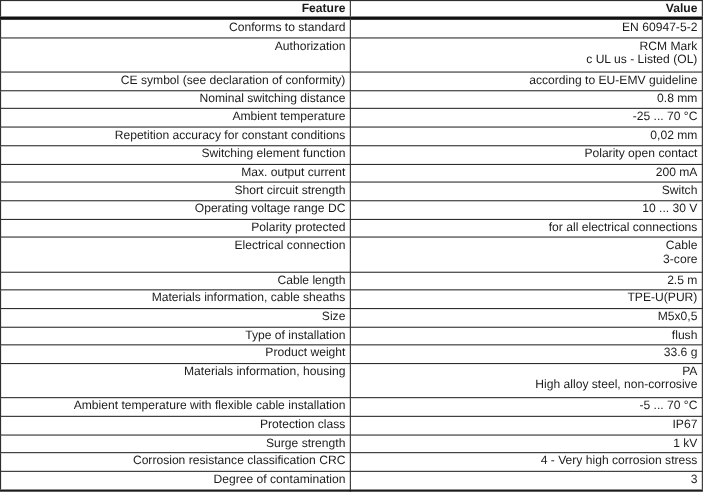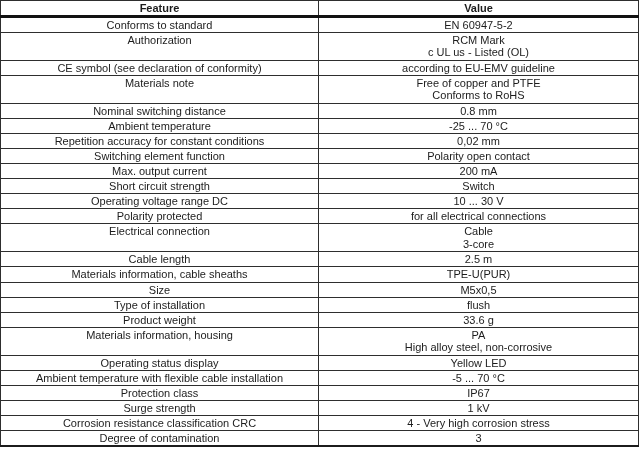--- a/index.html
+++ b/index.html
@@ -22,21 +22,21 @@
     height: 100%;
     border-collapse: collapse;
     table-layout: fixed;
     background: #ffffff;
     border: 1px solid #1c1c1c;
     border-bottom-width: 2px;
   }
   table.spec-table col.col-feature { width: 318px; }
   table.spec-table col.col-value  { width: 320px; }
   th, td {
-    text-align: center;
+    text-align: right;
     vertical-align: top;
     padding: 1px 4px 0 4px;
     font-size: 11px;
     line-height: 12.2px;
     color: #1c1c1c;
     border: 1px solid #2e2e2e;
     overflow: hidden;
     white-space: nowrap;
   }
   thead th {
@@ -75,27 +75,20 @@
             <div>c UL us - Listed (OL)</div>
           </td>
         </tr>
         <tr>
           <td>CE symbol (see declaration of conformity)</td>
           <td>
             <div>according to EU-EMV guideline</div>
           </td>
         </tr>
         <tr>
-          <td>Materials note</td>
-          <td>
-            <div>Free of copper and PTFE</div>
-            <div>Conforms to RoHS</div>
-          </td>
-        </tr>
-        <tr>
           <td>Nominal switching distance</td>
           <td>
             <div>0.8 mm</div>
           </td>
         </tr>
         <tr>
           <td>Ambient temperature</td>
           <td>
             <div>-25 ... 70 °C</div>
           </td>
@@ -171,26 +164,20 @@
           <td>Product weight</td>
           <td>
             <div>33.6 g</div>
           </td>
         </tr>
         <tr>
           <td>Materials information, housing</td>
           <td>
             <div>PA</div>
             <div>High alloy steel, non-corrosive</div>
-          </td>
-        </tr>
-        <tr>
-          <td>Operating status display</td>
-          <td>
-            <div>Yellow LED</div>
           </td>
         </tr>
         <tr>
           <td>Ambient temperature with flexible cable installation</td>
           <td>
             <div>-5 ... 70 °C</div>
           </td>
         </tr>
         <tr>
           <td>Protection class</td>

